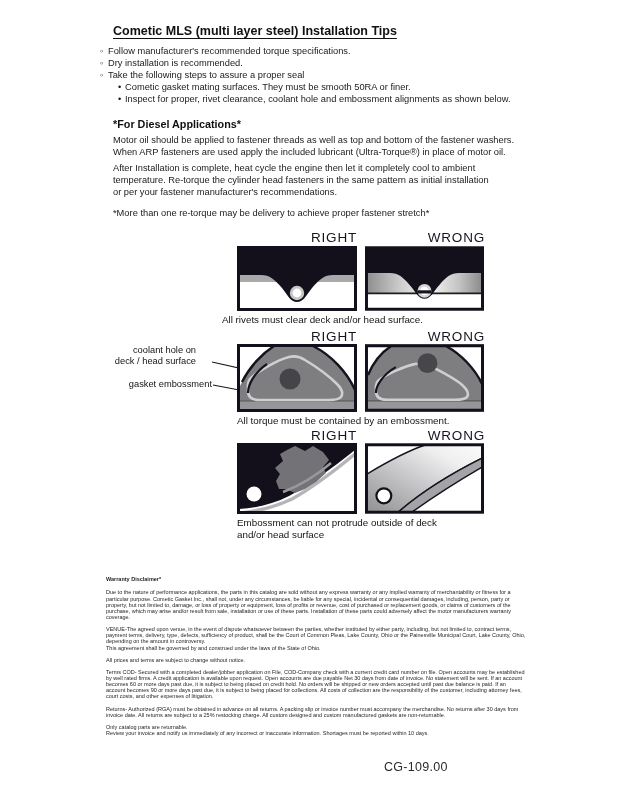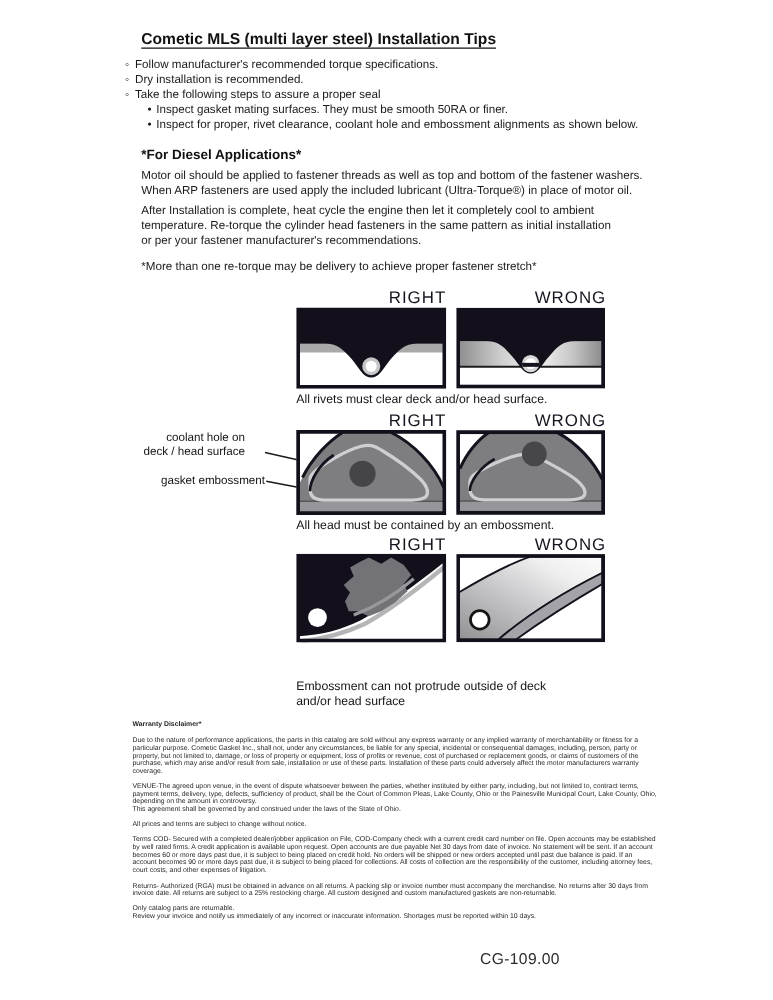--- a/index.html
+++ b/index.html
@@ -53,21 +53,21 @@
       <div class="bullet">
         <span class="m">◦</span>
         <span>Dry installation is recommended.</span>
       </div>
       <div class="bullet">
         <span class="m">◦</span>
         <span>Take the following steps to assure a proper seal</span>
       </div>
       <div class="bullet sub">
         <span class="m">•</span>
-        <span>Inspect gasket mating surfaces.  They must be smooth 50RA or finer.</span>
+        <span>Cometic gasket mating surfaces.  They must be smooth 50RA or finer.</span>
       </div>
       <div class="bullet sub">
         <span class="m">•</span>
         <span>Inspect for proper, rivet clearance, coolant hole and embossment alignments as shown below.</span>
       </div>
     </div>
 
     <div class="diesel-heading">*For Diesel Applications*</div>
     <div class="para">Motor oil should be applied to fastener threads as well as top and bottom of the fastener washers.
 When ARP fasteners are used apply the included lubricant (Ultra-Torque®) in place of motor oil.</div>
@@ -109,21 +109,21 @@
       <rect x="2" y="27" width="116" height="20.5" fill="url(#gdeck)"></rect>
       <line x1="2" y1="47.5" x2="118" y2="47.5" stroke="#1c1c1c" stroke-width="1.6"></line>
       <path d="M2,2 H118 V27 H95 C86,27 82,31 75,39 C68,47 66,53 60,53 C54,53 52,47 45,39 C38,31 34,27 25,27 H2 Z" fill="#14101b"></path>
       <circle cx="60" cy="45" r="7" fill="#d8d8d8"></circle>
       <circle cx="60" cy="45" r="4.3" fill="#ffffff"></circle>
       <rect x="52" y="44.4" width="16" height="3.2" fill="#17131e" clip-path="url(#rivclip)"></rect>
       <rect x="1.5" y="1.5" width="117" height="62" fill="none" stroke="#14101b" stroke-width="3"></rect>
     </svg>
   </div>
 
-  <div class="abs dcap" style="left:237px;top:314px;width:250px;">All rivets must clear deck and/or head surface.</div>
+  <div class="abs dcap" style="left:222px;top:314px;width:250px;">All rivets must clear deck and/or head surface.</div>
 
   <div class="abs dlabel" style="left:237px;top:329px;">RIGHT</div>
   <div class="abs dlabel" style="left:365px;top:329px;">WRONG</div>
 
   <div class="abs side-label" style="left:94px;top:345px;">coolant hole on
 deck / head surface</div>
   <div class="abs side-label" style="left:110px;top:379px;">gasket embossment</div>
 
   <div class="abs" style="left:210px;top:354px;">
     <svg width="92" height="46" viewBox="0 0 92 46">
@@ -157,21 +157,21 @@
       <path d="M26,2 C17,8 8,19 3,31" stroke="#17131e" stroke-width="2.4" fill="none"></path>
       <path d="M82,2 L118,2 V40 C111,25 97,10 82,2 Z" fill="#ffffff"></path>
       <path d="M82,2 C97,10 111,25 118,40" stroke="#17131e" stroke-width="2.4" fill="none"></path>
       <path d="M14,36 C22,30 40,22 50,20 C56,18.5 60,19 66,22 C76,27 90,34 98,41 C103,45.5 105,50 103,53 C101,55.5 97,56 91,56 L22,56 C15,56 11,53 11,47 L11,42 C11,39 12,38 14,36 Z" stroke="#cfcfd2" stroke-width="2.6" fill="none"></path>
       <path d="M11,49 C11,41 19,30 31,23" stroke="#17131e" stroke-width="2.2" fill="none"></path>
       <circle cx="63" cy="19" r="10" fill="#47474b"></circle>
       <rect x="1.5" y="1.5" width="117" height="65" fill="none" stroke="#14101b" stroke-width="3"></rect>
     </svg>
   </div>
 
-  <div class="abs dcap" style="left:237px;top:415px;width:250px;">All head must be contained by an embossment.</div>
+  <div class="abs dcap" style="left:237px;top:415px;width:250px;">All torque must be contained by an embossment.</div>
 
   <div class="abs dlabel" style="left:237px;top:428px;">RIGHT</div>
   <div class="abs dlabel" style="left:365px;top:428px;">WRONG</div>
 
   <div class="abs dbox" style="left:237px;top:443px;">
     <svg width="120" height="71" viewBox="0 0 120 71">
       <rect x="0" y="0" width="120" height="71" fill="#ffffff"></rect>
       <path d="M4,70 C22,68 38,64 55,56 C75,45 96,29 118,11" stroke="#b5b5b8" stroke-width="3.5" fill="none"></path>
       <path d="M2,2 H118 V7 C94,26 72,42 52,53 C36,61 20,65 2,66 Z" fill="#14101b"></path>
       <path d="M50,7 L58,3 L68,8 L76,3 L86,9 L92,17 L86,24 L89,30 L79,39 L68,46 L58,50 L49,46 L42,46 L39,38 L43,31 L38,25 L46,18 L43,11 Z" fill="#737377"></path>
@@ -192,21 +192,21 @@
         </linearGradient>
       </defs>
       <rect x="0" y="0" width="120" height="71" fill="#ffffff"></rect>
       <path d="M2,31 C22,19 42,8 60,2 L118,2 L118,15 C88,30 56,50 34,69 L2,69 Z" fill="url(#gband3)" stroke="#17131e" stroke-width="1.5"></path>
       <path d="M34,69 C56,50 88,30 118,15 L118,24 C94,38 66,56 48,69 Z" fill="#a4a4a8" stroke="#17131e" stroke-width="1.5"></path>
       <circle cx="19" cy="53" r="7.5" fill="#ffffff" stroke="#141414" stroke-width="2.2"></circle>
       <rect x="1.5" y="1.5" width="117" height="68" fill="none" stroke="#14101b" stroke-width="3"></rect>
     </svg>
   </div>
 
-  <div class="abs dcap" style="left:237px;top:544px;width:240px;">Embossment can not protrude outside of deck
+  <div class="abs dcap" style="left:237px;top:517px;width:240px;">Embossment can not protrude outside of deck
 and/or head surface</div>
 
   <div class="disclaimer">
     <div class="disc-inner">
       <div class="h">Warranty Disclaimer*</div>
       <p>Due to the nature of performance applications, the parts in this catalog are sold without any express warranty or any implied warranty of merchantability or fitness for a particular purpose.  Cometic Gasket Inc., shall not, under any circumstances, be liable for any special, incidental or consequential damages, including, person, party or property, but not limited to, damage, or loss of property or equipment, loss of profits or revenue, cost of purchased or replacement goods, or claims of customers of the purchase, which may arise and/or result from sale, installation or use of these parts.  Installation of these parts could adversely affect the motor manufacturers warranty coverage.</p>
       <p>VENUE-The agreed upon venue, in the event of dispute whatsoever between the parties, whether instituted by either party, including, but not limited to, contract terms, payment terms, delivery, type, defects, sufficiency of product, shall be the Court of Common Pleas, Lake County, Ohio or the Painesville Municipal Court, Lake County, Ohio, depending on the amount in controversy.
 This agreement shall be governed by and construed under the laws of the State of Ohio.</p>
       <p>All prices and terms are subject to change without notice.</p>
       <p>Terms COD- Secured with a completed dealer/jobber application on File, COD-Company check with a current credit card number on file.  Open accounts may be established by well rated firms.  A credit application is available upon request.  Open accounts are due payable Net 30 days from date of invoice.  No statement will be sent.  If an account becomes 60 or more days past due, it is subject to being placed on credit hold.  No orders will be shipped or new orders accepted until past due balance is paid.  If an account becomes 90 or more days past due, it is subject to being placed for collections.  All costs of collection are the responsibility of the customer, including attorney fees, court costs, and other expenses of litigation.</p>

